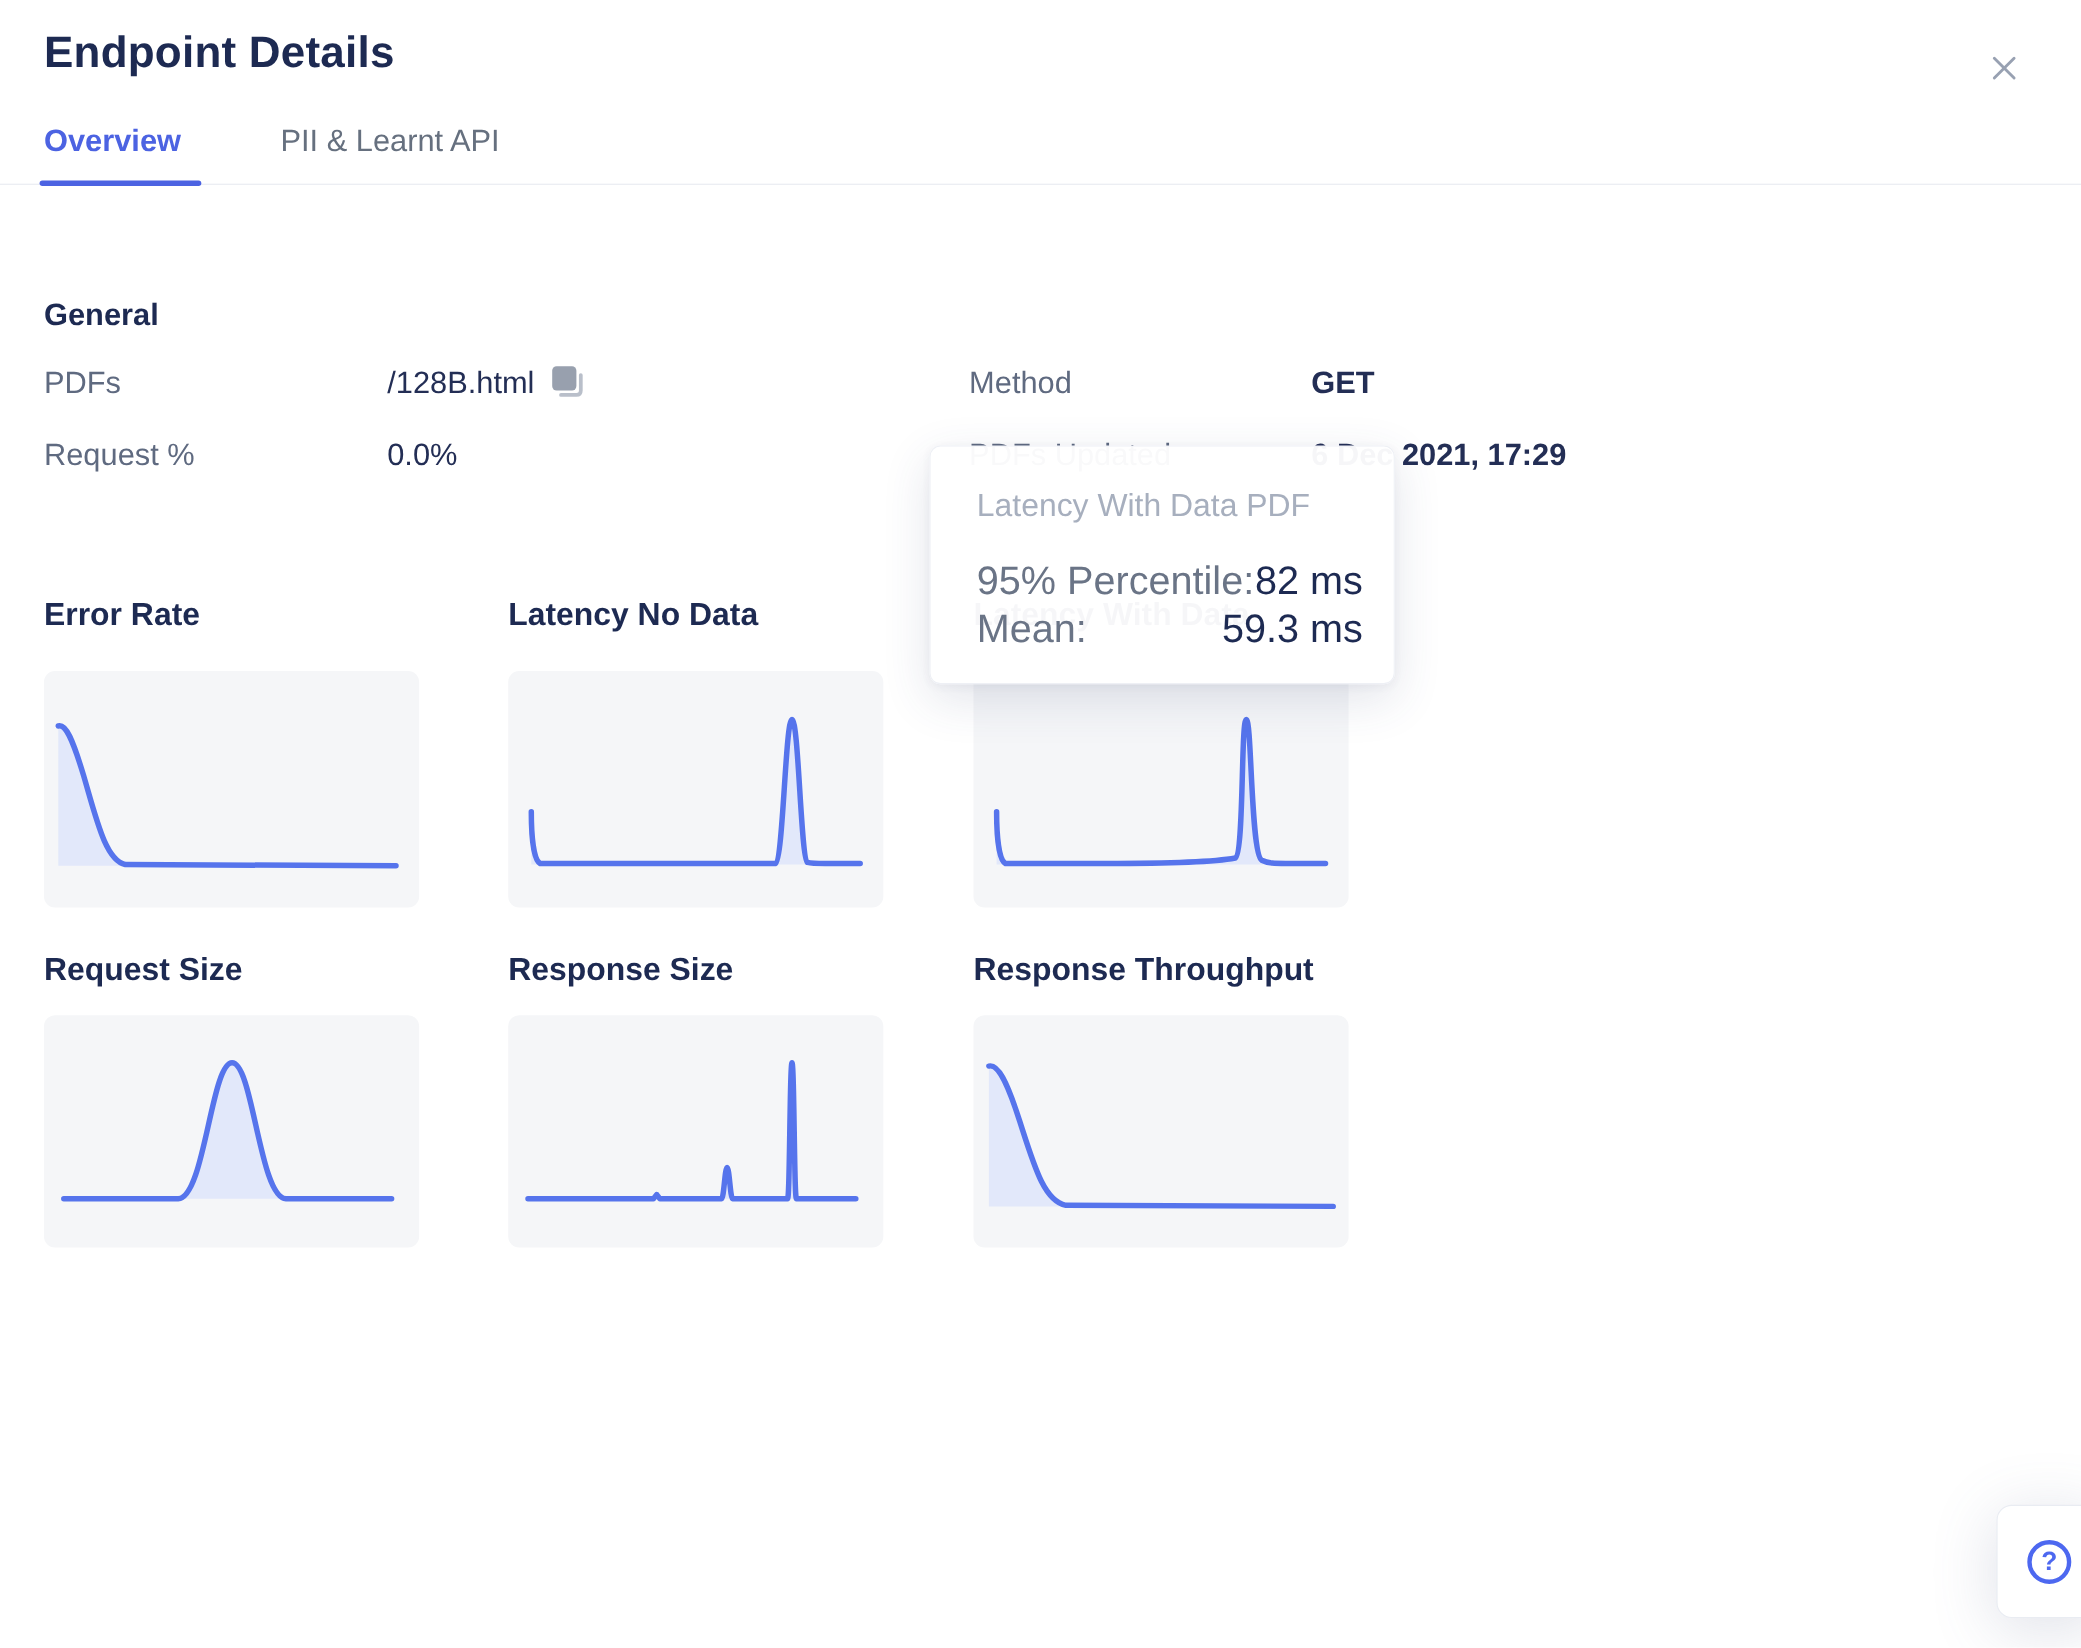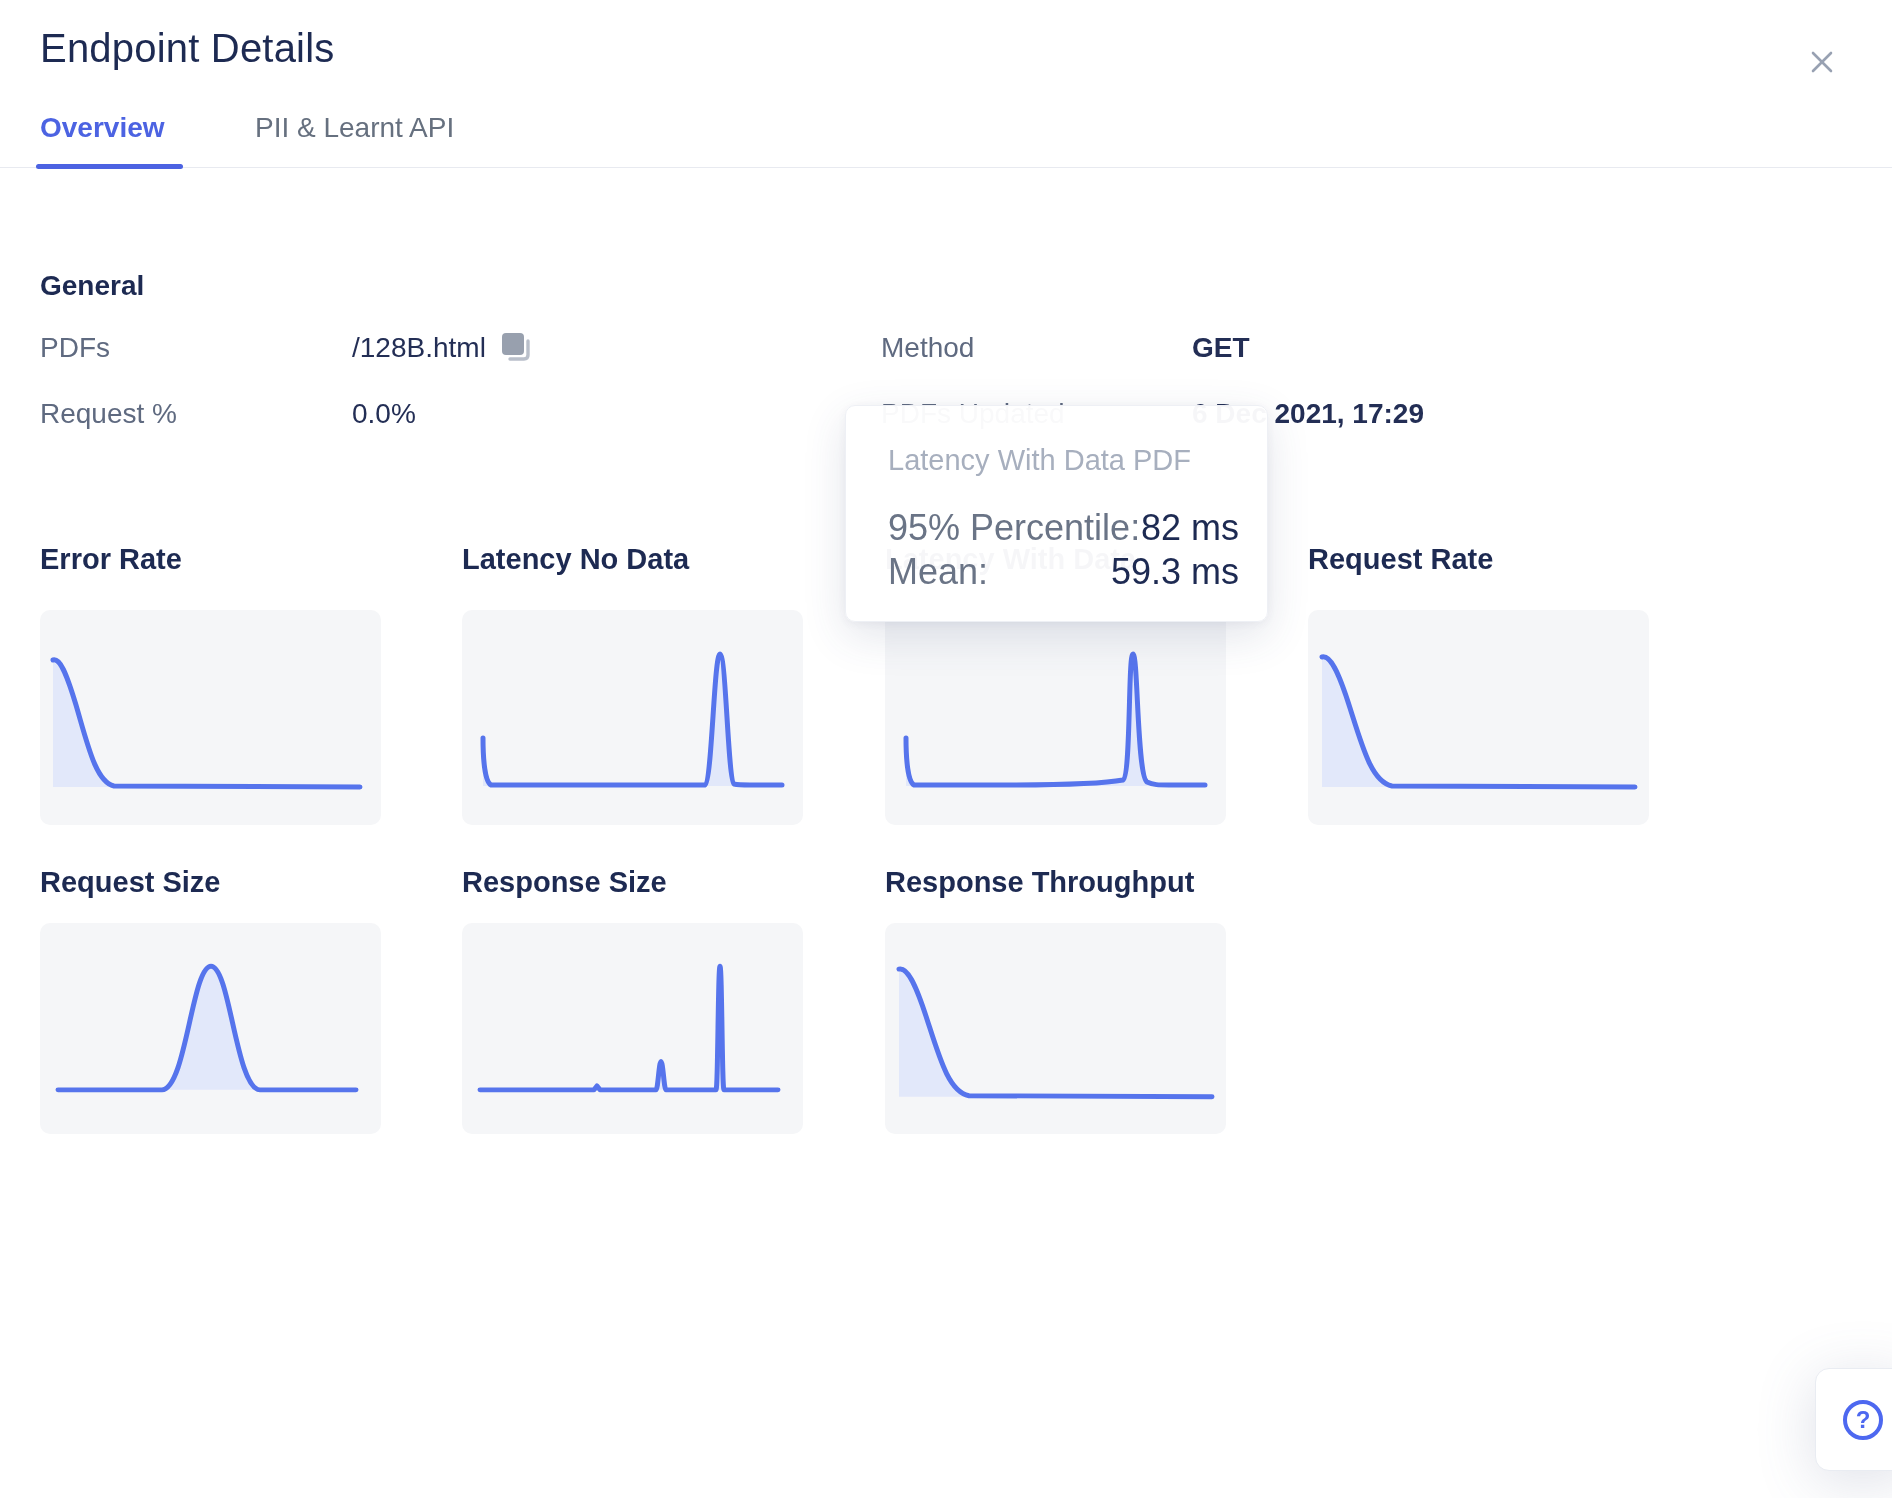--- a/index.html
+++ b/index.html
@@ -10,21 +10,21 @@
     --chart-bg:#f5f6f8;
     --chart-line:#5674ec;
     --chart-fill:#e2e8fa;
     --divider:#e8eaf0;
   }
   *{box-sizing:border-box;margin:0;padding:0;}
   html,body{background:#fff;}
   body{font-family:"Liberation Sans","DejaVu Sans",sans-serif;}
   .page{position:relative;width:1892px;height:1498px;background:#ffffff;overflow:hidden;}
 
-  .modal-title{position:absolute;left:40px;top:26px;font-size:40px;font-weight:400;color:var(--navy);letter-spacing:.2px;}
+  .modal-title{position:absolute;left:40px;top:26px;font-size:40px;font-weight:700;color:var(--navy);letter-spacing:.2px;}
   .close-btn{position:absolute;right:48px;top:40px;width:44px;height:44px;cursor:pointer;display:flex;align-items:center;justify-content:center;background:none;border:none;}
 
   .tabs{position:absolute;left:0;top:108px;width:100%;height:62px;}
   .tab{position:absolute;top:0;font-size:28px;line-height:40px;background:none;border:none;cursor:pointer;}
   .tab-overview{left:40px;font-weight:700;color:var(--accent);}
   .tab-pii{left:255px;font-weight:400;color:#66707f;}
   .tab-underline{position:absolute;left:36px;top:56px;width:147px;height:5px;background:var(--accent);border-radius:3px;z-index:2;}
   .tabs-divider{position:absolute;left:0;top:59px;width:1892px;height:1px;background:var(--divider);}
 
   .section-heading{position:absolute;left:40px;top:270px;font-size:28px;font-weight:700;color:var(--navy);}
@@ -122,29 +122,20 @@
   </div>
   <div class="chart-slot r1 cslot2">
     <div class="chart-title">Latency With Data</div>
     <div class="chart-box">
       <svg viewBox="0 0 341 215" preserveAspectRatio="none">
           <path class="p-fill" d="M21,128 C21,150 23,172 29,175 L120,175 C180,175 222,173 238,170 C246,166 243,44 248,44 C253,44 252,166 262,172 C268,175 274,175 284,175 L320,175 L320,176 L21,176 Z" fill="#e2e8fa"></path>
           <path class="p-line" fill="none" stroke-width="5" stroke-linecap="round" stroke-linejoin="round" d="M21,128 C21,150 23,172 29,175 L120,175 C180,175 222,173 238,170 C246,166 243,44 248,44 C253,44 252,166 262,172 C268,175 274,175 284,175 L320,175" stroke="#5674ec"></path>
         </svg>
     </div>
   </div>
-  <div class="chart-slot r1 cslot3">
-    <div class="chart-title">Request Rate</div>
-    <div class="chart-box">
-      <svg viewBox="0 0 341 215" preserveAspectRatio="none">
-          <path class="p-fill" d="M14,47 C22,45 30,60 42,98 C55,139 64,172 84,176 L84,177 L14,177 Z" fill="#e2e8fa"></path>
-          <path class="p-line" fill="none" stroke-width="5" stroke-linecap="round" stroke-linejoin="round" d="M14,47 C22,45 30,60 42,98 C55,139 64,172 84,176 L327,177" stroke="#5674ec"></path>
-        </svg>
-    </div>
-  </div>
 
   <div class="chart-slot r2 cslot0">
     <div class="chart-title">Request Size</div>
     <div class="chart-box">
       <svg viewBox="0 0 341 215" preserveAspectRatio="none">
           <path class="p-fill" d="M18,170 L122,170 C146,169 152,44 171,44 C190,44 196,169 220,170 L316,170 Z" fill="#e2e8fa"></path>
           <path class="p-line" fill="none" stroke-width="5" stroke-linecap="round" stroke-linejoin="round" d="M18,170 L122,170 C146,169 152,44 171,44 C190,44 196,169 220,170 L316,170" stroke="#5674ec"></path>
         </svg>
     </div>
   </div>

